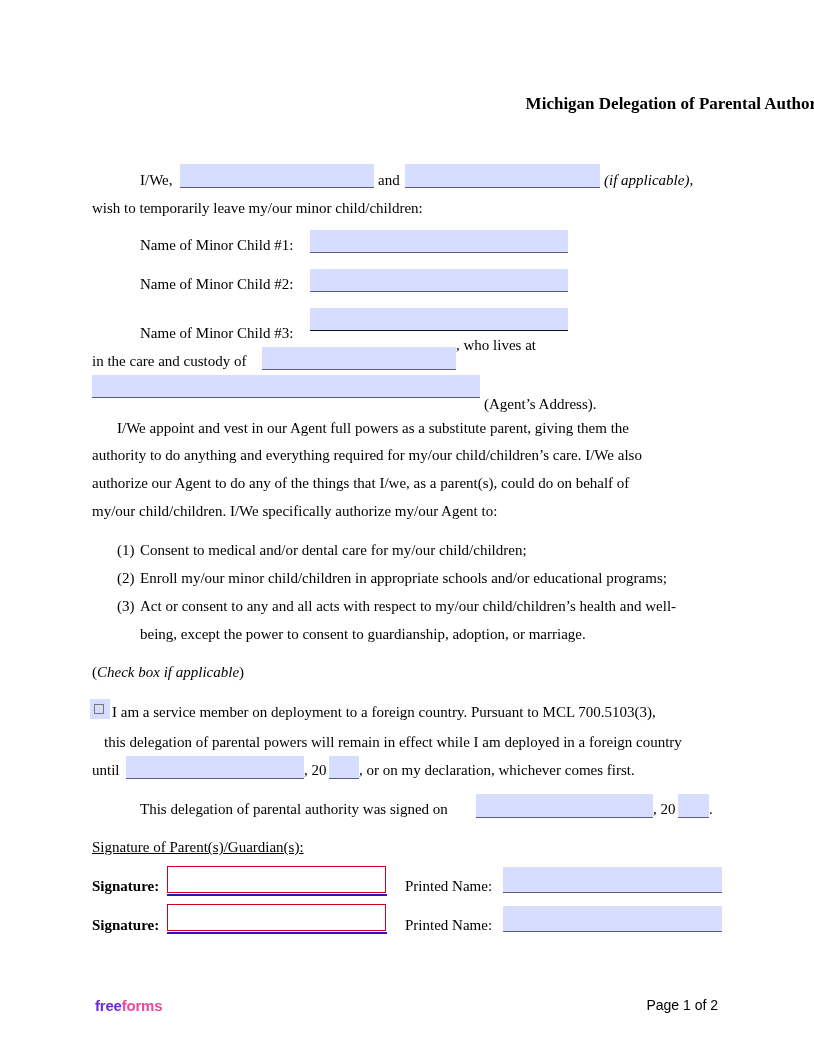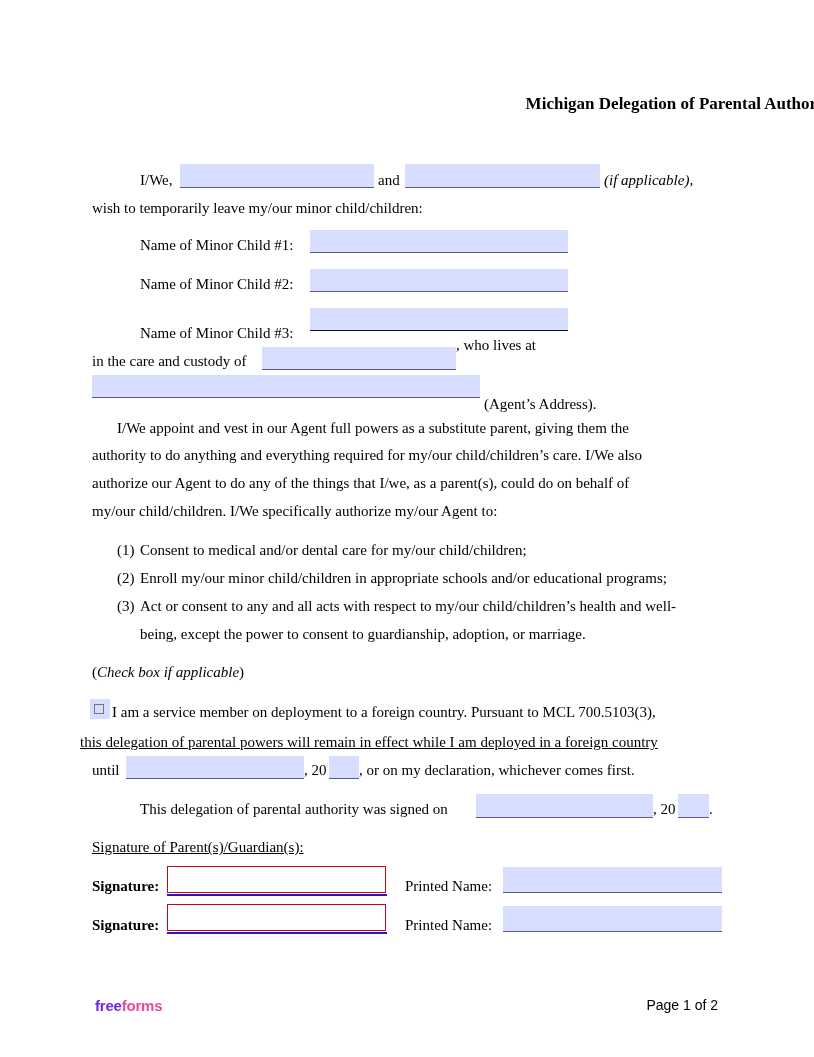--- a/index.html
+++ b/index.html
@@ -58,21 +58,21 @@
 <span class="txt" style="left:117px; top:597px;">(3)</span>
 <span class="txt" style="left:140px; top:597px;">Act or consent to any and all acts with respect to my/our child/children’s health and well-</span>
 <span class="txt" style="left:140px; top:625px;">being, except the power to consent to guardianship, adoption, or marriage.</span>
 
 <span class="txt" style="left:92px; top:663px;"><span>(</span><i>Check box if applicable</i><span>)</span></span>
 
 <div class="chk" style="left:90px; top:699px;">
     <span></span>
   </div>
 <span class="txt" style="left:112px; top:703px;">I am a service member on deployment to a foreign country. Pursuant to MCL 700.5103(3),</span>
-<span class="txt" style="left:80px; top:733px;text-decoration:underline;">this delegation of parental powers will remain in effect while I am deployed in a foreign country</span>
+<span class="txt" style="left:104px; top:733px;">this delegation of parental powers will remain in effect while I am deployed in a foreign country</span>
 <span class="txt" style="left:92px; top:761px;">until</span>
 <div class="field" style="left:126px; top:756px; width:178px; height:23px;"></div>
 <span class="txt" style="left:304px; top:761px;">, 20</span>
 <div class="field" style="left:329px; top:756px; width:30px; height:23px;"></div>
 <span class="txt" style="left:359px; top:761px;">, or on my declaration, whichever comes first.</span>
 
 <span class="txt" style="left:140px; top:800px;">This delegation of parental authority was signed on</span>
 <div class="field" style="left:476px; top:794px; width:177px; height:24px;"></div>
 <span class="txt" style="left:653px; top:800px;">, 20</span>
 <div class="field" style="left:678px; top:794px; width:31px; height:24px;"></div>

